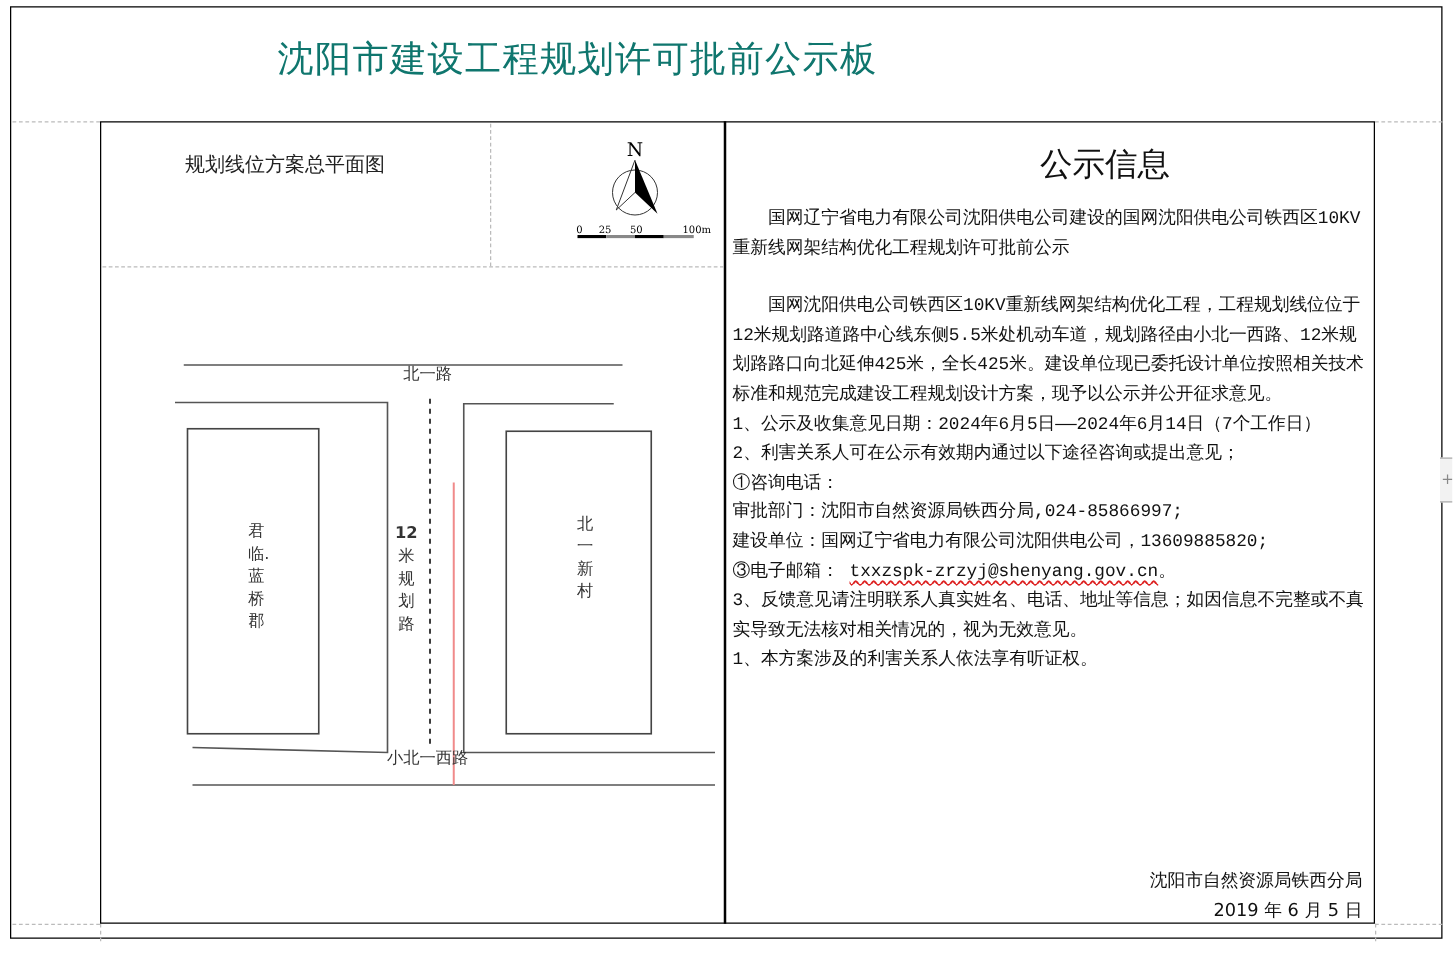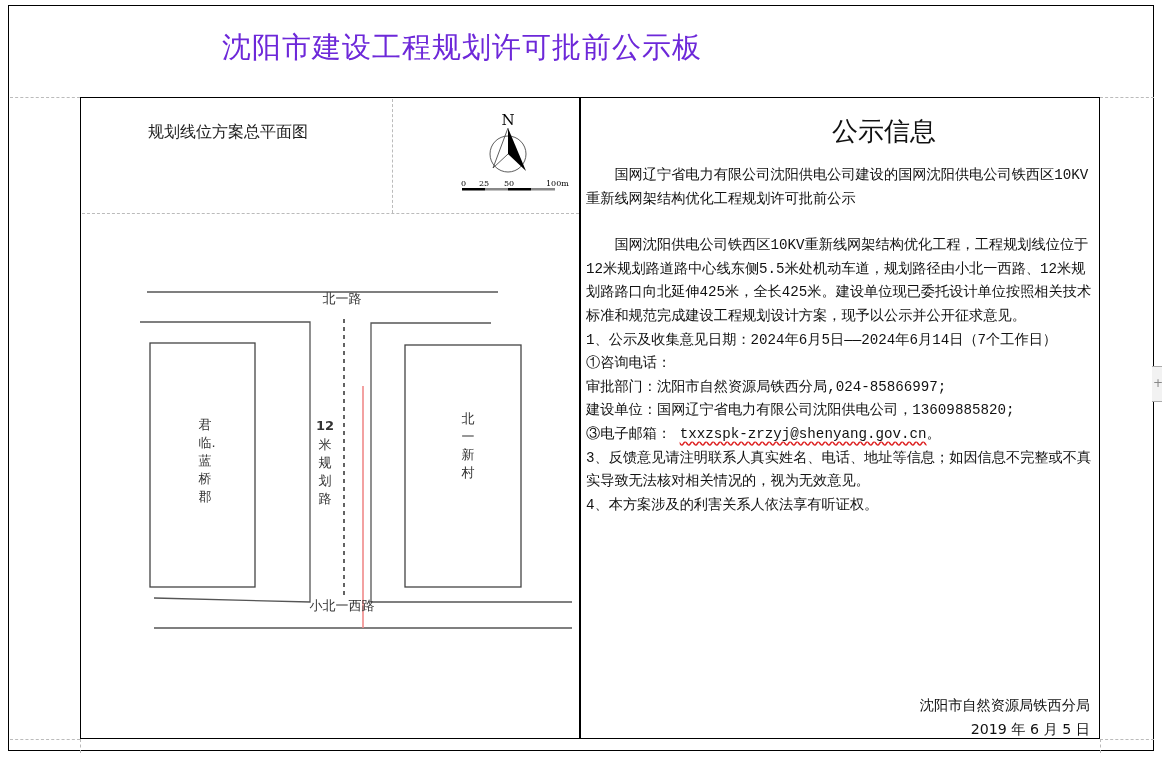--- a/index.html
+++ b/index.html
@@ -1,20 +1,20 @@
 <!DOCTYPE html>
 <html><head>
 <meta charset="utf-8">
 <style>
   html, body { margin: 0; padding: 0; background: #ffffff; }
   body { width: 1162px; height: 770px; position: relative; overflow: hidden;
          font-family: "DejaVu Serif", "Liberation Serif", serif; color: #111; }
   .abs { position: absolute; }
   .outer { left: 8px; top: 5px; width: 1146px; height: 746px; border: 1.5px solid #000; box-sizing: border-box; }
-  .title { left: 8px; top: 28px; width: 908px; text-align: center; font-size: 29px; letter-spacing: 1px; color: #6d28d9; }
+  .title { left: 8px; top: 28px; width: 908px; text-align: center; font-size: 29px; letter-spacing: 1px; color: #0f766e; }
   .inner { left: 80px; top: 97px; width: 1020px; height: 642px; border: 1.5px solid #000; box-sizing: border-box; }
   .vdiv { left: 579px; top: 97px; width: 1.5px; height: 642px; background: #000; }
   .dash-h { border-top: 1px dashed #bbb; height: 0; }
   .dash-v { border-left: 1px dashed #bbb; width: 0; }
   .plan-title { left: 148px; top: 122px; font-size: 16px; color: #222; }
   .compass-wrap { left: 455px; top: 108px; width: 115px; height: 85px; }
   .notice-title { left: 580px; top: 114px; width: 520px; text-align: center; font-size: 26px; color: #111; padding-left: 44px; }
   .notice { left: 586px; top: 164px; width: 508px; font-family: Liberation Mono, monospace;
             font-size: 14.2px; line-height: 23.6px; color: #111; }
   .notice p { margin: 0; }
@@ -107,26 +107,27 @@
   <text class="map-label" x="388" y="263" font-size="13" text-anchor="middle">村</text>
 </svg>
 
 <div class="abs notice-title">公示信息</div>
 
 <div class="abs notice">
   <p class="indent">国网辽宁省电力有限公司沈阳供电公司建设的国网沈阳供电公司铁西区10KV重新线网架结构优化工程规划许可批前公示</p>
   <div class="gap"></div>
   <p class="indent">国网沈阳供电公司铁西区10KV重新线网架结构优化工程，工程规划线位位于12米规划路道路中心线东侧5.5米处机动车道，规划路径由小北一西路、12米规划路路口向北延伸425米，全长425米。建设单位现已委托设计单位按照相关技术标准和规范完成建设工程规划设计方案，现予以公示并公开征求意见。</p>
   <p>1、公示及收集意见日期：2024年6月5日——2024年6月14日（7个工作日）</p>
+  <p>2、利害关系人可在公示有效期内通过以下途径咨询或提出意见；</p>
   <p>①咨询电话：</p>
   <p>审批部门：沈阳市自然资源局铁西分局,024-85866997;</p>
   <p>建设单位：国网辽宁省电力有限公司沈阳供电公司，13609885820;</p>
   <p><span>③电子邮箱：</span>&nbsp;<span class="email">txxzspk-zrzyj@shenyang.gov.cn</span><span>。</span></p>
   <p>3、反馈意见请注明联系人真实姓名、电话、地址等信息；如因信息不完整或不真实导致无法核对相关情况的，视为无效意见。</p>
-  <p>4、本方案涉及的利害关系人依法享有听证权。</p>
+  <p>1、本方案涉及的利害关系人依法享有听证权。</p>
 </div>
 
 <div class="abs sig">
   <div>沈阳市自然资源局铁西分局</div>
   <div>2019 年 6 月 5 日</div>
 </div>
 
 <div class="abs side-tab">
     <span>+</span>
   </div>

